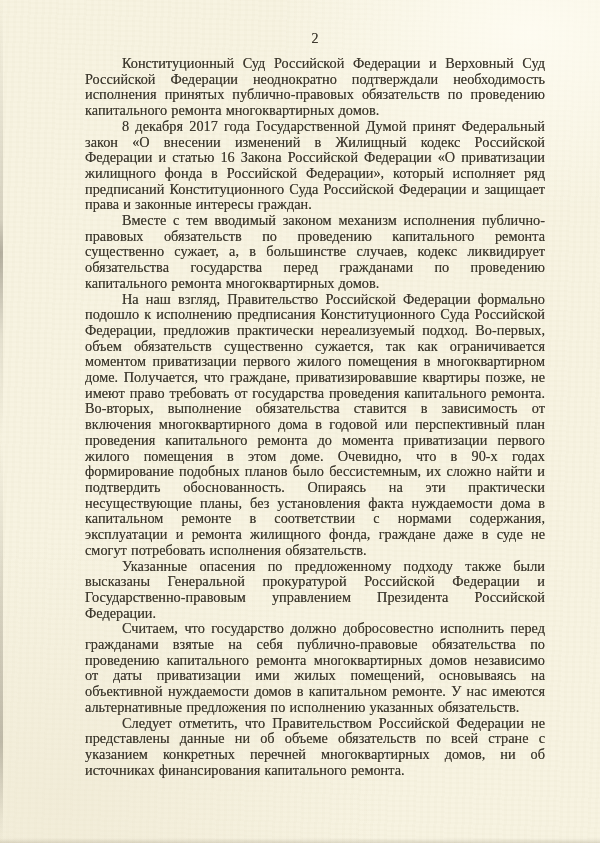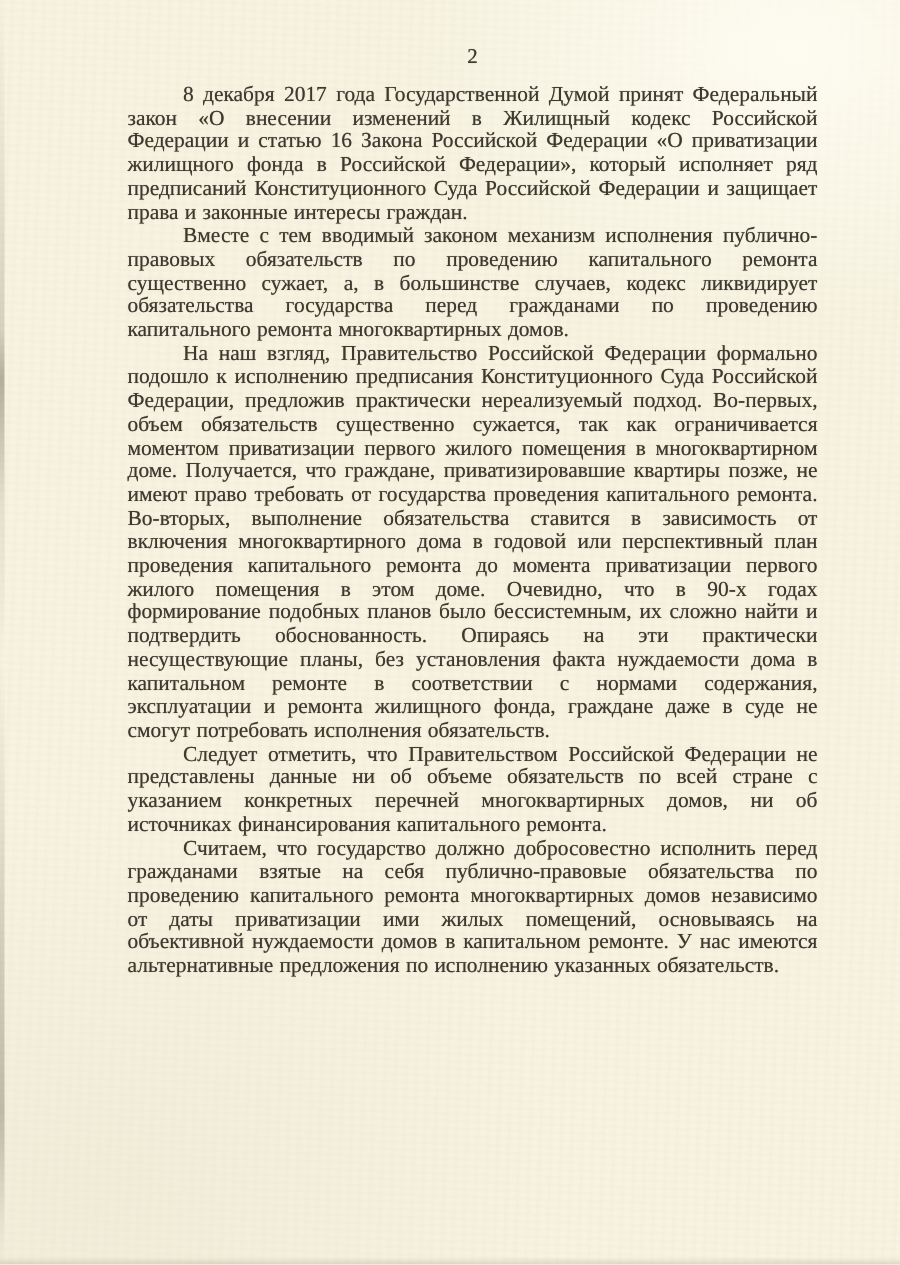--- a/index.html
+++ b/index.html
@@ -83,25 +83,27 @@
 </head>
 <body>
 
 <div class="page">
   <div class="edge-left"></div>
   <div class="edge-bottom"></div>
 
   <div class="content">
     <div class="page-number">2</div>
 
+    <p>Конституционный Суд Российской Федерации и Верховный Суд Российской Федерации неоднократно подтверждали необходимость исполнения принятых публично-правовых обязательств по проведению капитального ремонта многоквартирных домов.</p>
 
     <p>8 декабря 2017 года Государственной Думой принят Федеральный закон «О внесении изменений в Жилищный кодекс Российской Федерации и статью 16 Закона Российской Федерации «О приватизации жилищного фонда в Российской Федерации», который исполняет ряд предписаний Конституционного Суда Российской Федерации и защищает права и законные интересы граждан.</p>
 
     <p>Вместе с тем вводимый законом механизм исполнения публично-правовых обязательств по проведению капитального ремонта существенно сужает, а, в большинстве случаев, кодекс ликвидирует обязательства государства перед гражданами по проведению капитального ремонта многоквартирных домов.</p>
 
     <p>На наш взгляд, Правительство Российской Федерации формально подошло к исполнению предписания Конституционного Суда Российской Федерации, предложив практически нереализуемый подход. Во-первых, объем обязательств существенно сужается, так как ограничивается моментом приватизации первого жилого помещения в многоквартирном доме. Получается, что граждане, приватизировавшие квартиры позже, не имеют право требовать от государства проведения капитального ремонта. Во-вторых, выполнение обязательства ставится в зависимость от включения многоквартирного дома в годовой или перспективный план проведения капитального ремонта до момента приватизации первого жилого помещения в этом доме. Очевидно, что в 90-х годах формирование подобных планов было бессистемным, их сложно найти и подтвердить обоснованность. Опираясь на эти практически несуществующие планы, без установления факта нуждаемости дома в капитальном ремонте в соответствии с нормами содержания, эксплуатации и ремонта жилищного фонда, граждане даже в суде не смогут потребовать исполнения обязательств.</p>
 
+    <p>Указанные опасения по предложенному подходу также были высказаны Генеральной прокуратурой Российской Федерации и Государственно-правовым управлением Президента Российской Федерации.</p>
+
+    <p>Считаем, что государство должно добросовестно исполнить перед гражданами взятые на себя публично-правовые обязательства по проведению капитального ремонта многоквартирных домов независимо от даты приватизации ими жилых помещений, основываясь на объективной нуждаемости домов в капитальном ремонте. У нас имеются альтернативные предложения по исполнению указанных обязательств.</p>
 
     <p>Следует отметить, что Правительством Российской Федерации не представлены данные ни об объеме обязательств по всей стране с указанием конкретных перечней многоквартирных домов, ни об источниках финансирования капитального ремонта.</p>
-
-    <p>Считаем, что государство должно добросовестно исполнить перед гражданами взятые на себя публично-правовые обязательства по проведению капитального ремонта многоквартирных домов независимо от даты приватизации ими жилых помещений, основываясь на объективной нуждаемости домов в капитальном ремонте. У нас имеются альтернативные предложения по исполнению указанных обязательств.</p>
   </div>
 </div>
 
 </body></html>

